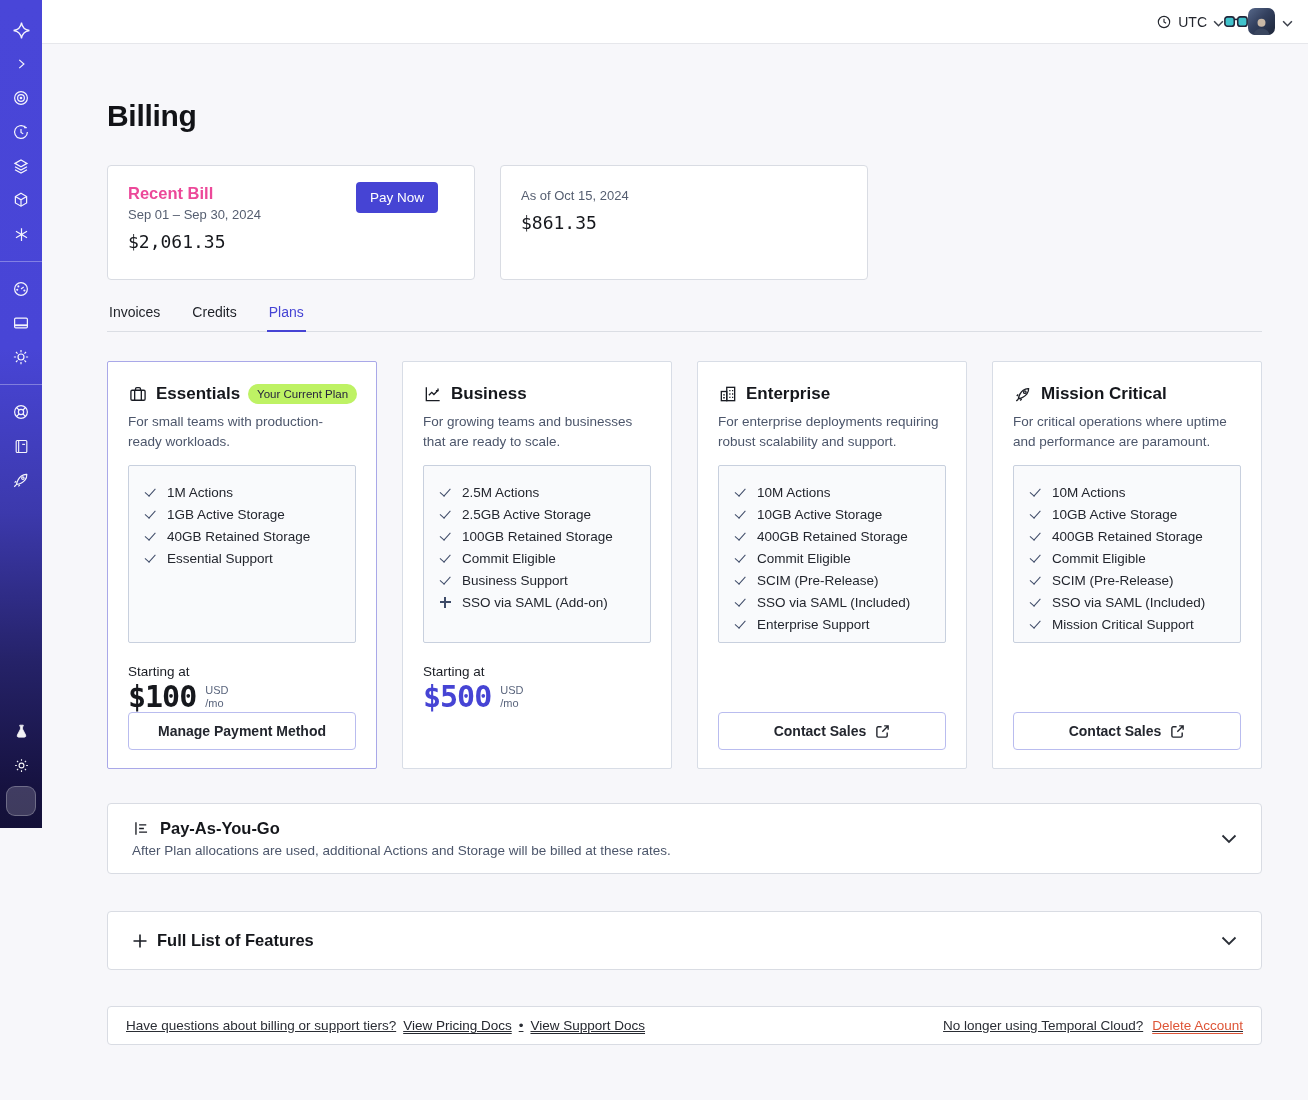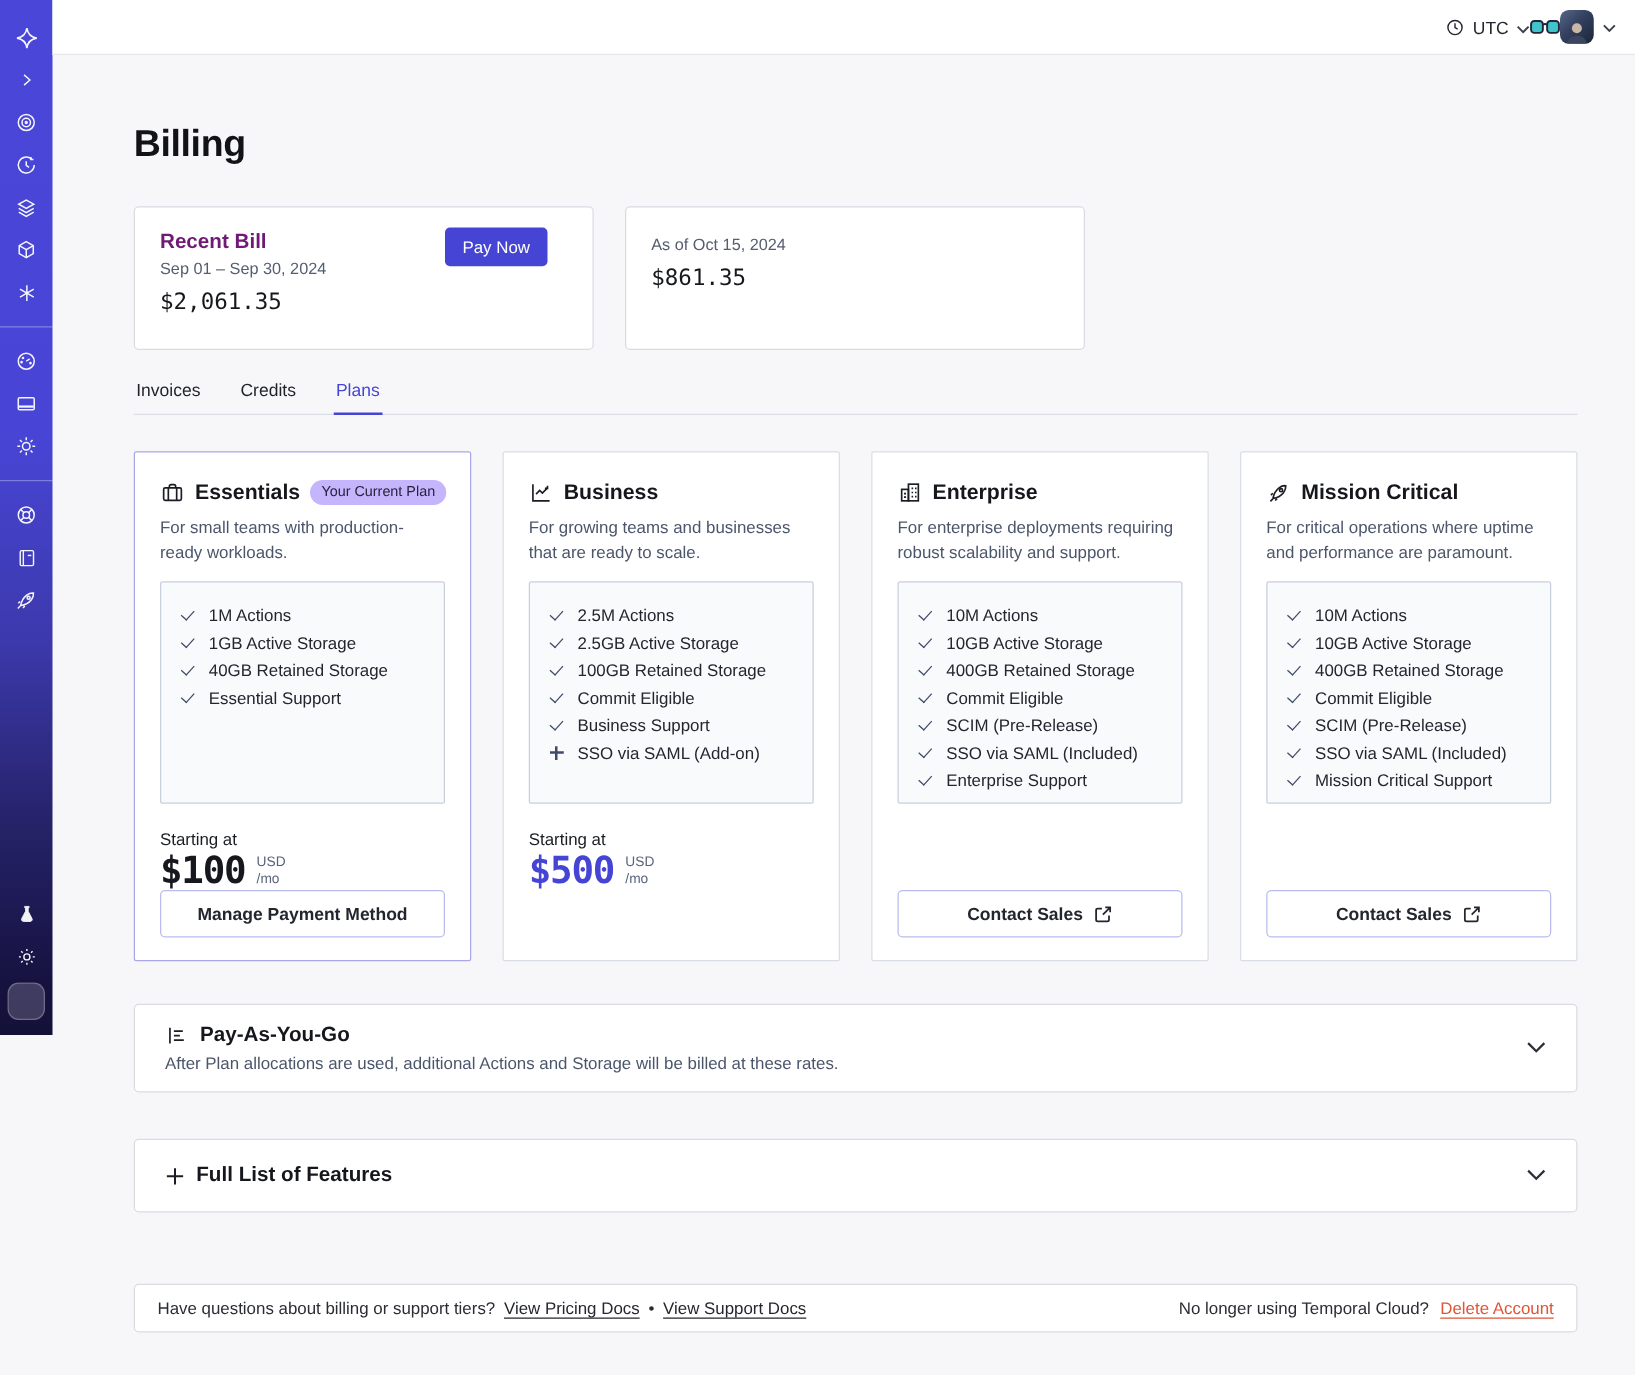--- a/index.html
+++ b/index.html
@@ -45,21 +45,21 @@
 
   .content { padding:0 47px 0 65px; }
   h1.page-title { margin-top:55px; font-size:30px; font-weight:700; letter-spacing:-.3px; color:#121317; }
 
   
   .summary-row { display:flex; gap:25px; margin-top:32px; }
   .sum-card {
     width:368px; height:115px; background:#fff; border:1px solid #D9DCE3; border-radius:4px;
     padding:18px 20px; position:relative;
   }
-  .sum-title { font-size:16.5px; font-weight:700; color:#701a75; }
+  .sum-title { font-size:16.5px; font-weight:700; color:#ec4899; }
   .sum-sub { font-size:13px; color:#555E70; margin-top:4px; }
   .sum-amount { font-family:"DejaVu Sans Mono","Liberation Mono",monospace; font-size:18px; color:#16181D; margin-top:9px; }
   .pay-btn {
     position:absolute; top:16px; right:36px; background:#4644D4; color:#fff; border:none;
     font-size:13.5px; font-weight:500; padding:8px 14px; border-radius:4px; cursor:pointer;
     font-family:inherit;
   }
 
   
   .tabs { display:flex; gap:28px; margin-top:24px; border-bottom:1px solid #DBDEE4; }
@@ -70,21 +70,21 @@
   .plans { display:flex; gap:25px; margin-top:29px; }
   .plan-card {
     width:270px; height:408px; background:#fff; border:1px solid #D8DDE6; border-radius:2px;
     padding:22px 20px; position:relative;
   }
   .plan-card.current { border-color:#A9A8E8; }
   .plan-head { display:flex; align-items:center; gap:8px; }
   .plan-head svg { stroke:#1A1D24; flex:none; }
   .plan-name { font-size:17px; font-weight:700; color:#15171C; white-space:nowrap; }
   .badge {
-    font-size:11.5px; color:#26233C; background:#c4b5fd; border-radius:11px;
+    font-size:11.5px; color:#26233C; background:#bef264; border-radius:11px;
     padding:4px 9px; font-weight:500; white-space:nowrap;
   }
   .plan-desc { margin-top:8px; font-size:13.5px; line-height:1.45; color:#4C566B; }
   .feat-box {
     margin-top:14px; height:178px; background:#F9FAFC; border:1px solid #C8D0DE; border-radius:2px;
     padding:15px 14px;
   }
   .feat { display:flex; align-items:center; gap:10px; height:22px; font-size:13.5px; color:#23262E; }
   .mk { width:14px; height:14px; position:relative; flex:none; }
   .mk-check::after {
@@ -119,23 +119,23 @@
   .acc-title-row { display:flex; align-items:center; gap:9px; }
   .acc-title-row svg { stroke:#1A1D24; }
   .acc-title { font-size:16.5px; font-weight:700; color:#15171C; }
   .acc-desc { margin-top:5px; font-size:13.5px; color:#4C566B; }
   .acc-feat { margin-top:37px; height:59px; display:flex; align-items:center; padding:0 24px; }
   .acc-chevron { position:absolute; right:24px; top:50%; transform:translateY(-50%); cursor:pointer; }
   .acc-chevron svg { stroke:#2A2E37; }
 
   
   .footer-card {
-    margin-top:57px; background:#fff; border:1px solid #D9DCE3; border-radius:4px;
+    margin-top:36px; background:#fff; border:1px solid #D9DCE3; border-radius:4px;
     padding:11px 18px; display:flex; align-items:center; justify-content:space-between;
-    font-size:13.5px; color:#2A2D34;
+    font-size:13.5px; color:#2A2D34;text-decoration:underline;
   }
   .f-left { display:flex; align-items:center; gap:7px; }
   .f-link { color:#24272E; text-decoration:underline; text-underline-offset:3px; cursor:pointer; }
   .f-right { display:flex; align-items:center; gap:9px; }
   .f-delete { color:#DE5537; text-decoration:underline; text-underline-offset:3px; cursor:pointer; }
   .bullet { color:#2A2D34; }
 </style>
 </head>
 <body>
 

